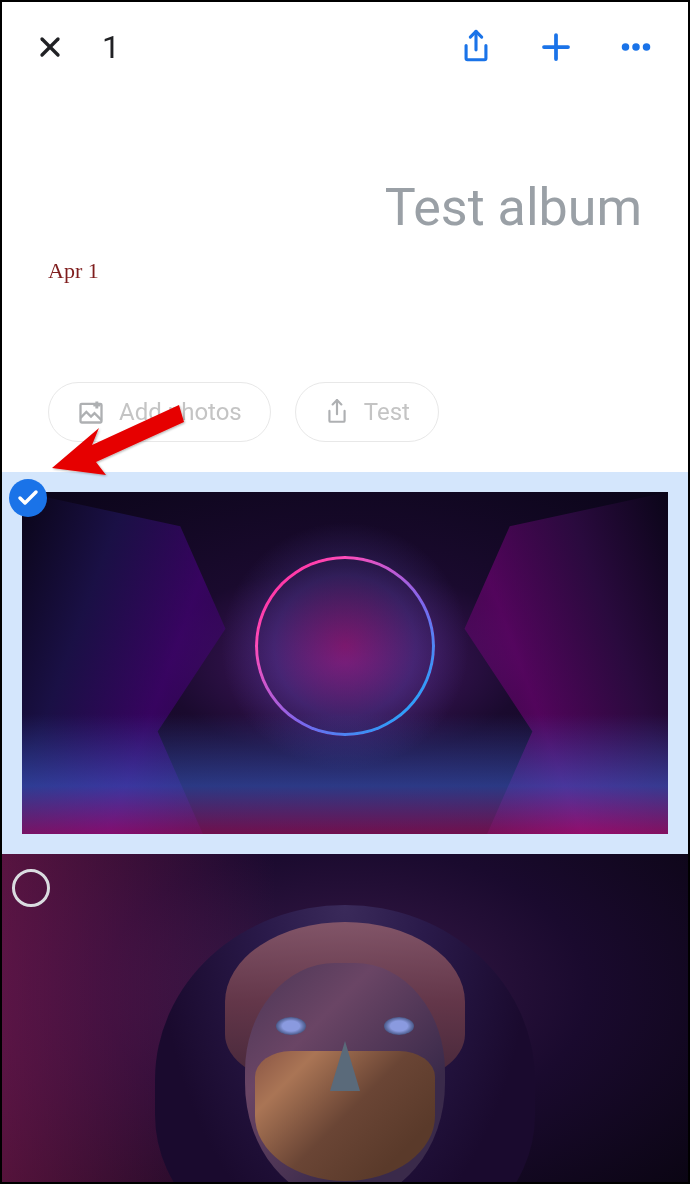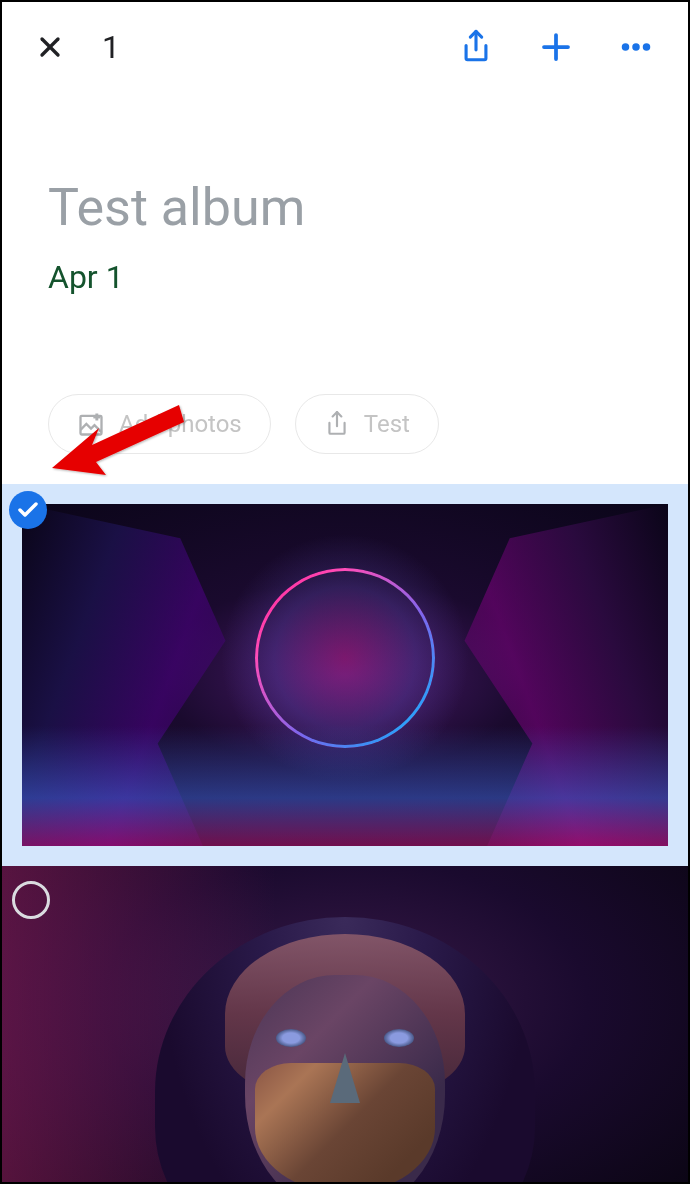--- a/index.html
+++ b/index.html
@@ -57,26 +57,28 @@
 
     .album-info {
       padding: 85px 46px 40px 46px;
     }
 
     .album-title {
       font-size: 52px;
       color: #9aa0a6;
       font-weight: 400;
       margin-bottom: 20px;
+      text-align: right;
     }
 
     .album-date {
-      font-size: 32px;
-      color: #14532d;
+      font-size: 22px;
+      color: #7f1d1d;
       font-weight: 400;
+      font-family: Liberation Serif, serif;
     }
 
     .actions-row {
       display: flex;
       gap: 24px;
       padding: 58px 46px 30px 46px;
     }
 
     .action-btn {
       display: flex;

